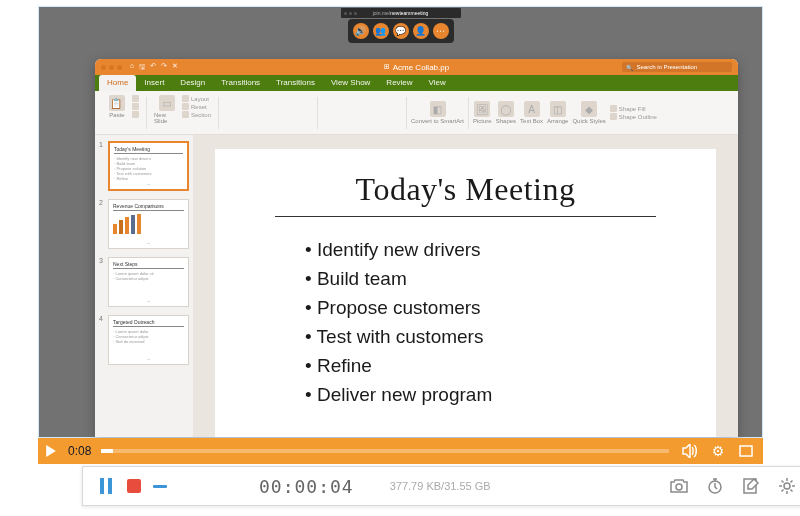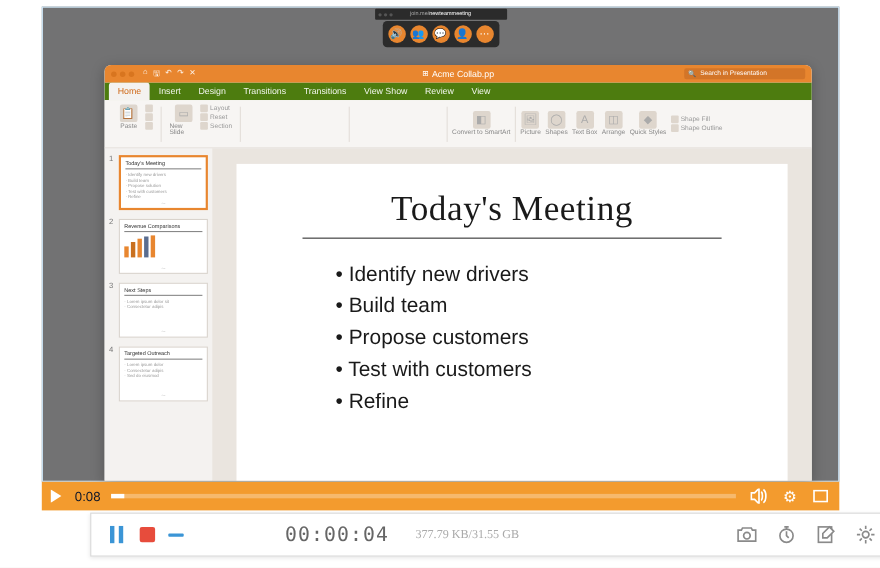--- a/index.html
+++ b/index.html
@@ -71,21 +71,21 @@
   .vtime { color: #0f172a; font-size: 12px; margin-left: 4px; }
   .progress { flex: 1; height: 4px; background: rgba(255,255,255,0.3); margin: 0 10px; position: relative; }
   .progress .fill { position: absolute; left:0; top:0; bottom:0; width: 2%; background: #fff; }
   .vicon { width: 22px; height: 22px; display:flex;align-items:center;justify-content:center;color:#fff;cursor:pointer;font-size:14px;margin-right:6px;}
   
   .rec-bar { position: absolute; left: 82px; top: 466px; width: 732px; height: 40px; background: #fff; border: 1px solid #d8d8d8; box-shadow: 0 1px 4px rgba(0,0,0,0.1); display: flex; align-items: center; padding: 0 14px; gap: 12px; }
   .rec-icon { width: 18px; height: 18px; display:flex;align-items:center;justify-content:center; cursor:pointer; color: #3b95d6; font-size: 16px; }
   .rec-stop { width: 14px; height: 14px; background: #e74c3c; border-radius: 2px; cursor:pointer; }
   .rec-min { width: 14px; height: 3px; background: #3b95d6; border-radius: 1px; cursor:pointer;}
   .rec-time { flex: 0 0 auto; margin-left: 80px; font-size: 18px; color: #666; font-family: monospace; letter-spacing: 1px;}
-  .rec-size { margin-left: 12px; font-size: 11px; color: #aaa; font-family: Liberation Serif, serif; }
+  .rec-size { margin-left: 24px; font-size: 11px; color: #aaa; }
   .rec-spacer { flex: 1; }
   .rec-tool { width: 24px; display:flex;align-items:center;justify-content:center;color:#8a8a8a;font-size:18px;cursor:pointer;}
 </style>
 </head>
 <body>
 
 <div class="outer-frame">
 
   <div class="browser-url-bar">
     <div class="dots">
@@ -292,20 +292,21 @@
 
       <div class="canvas-area">
         <div class="slide">
           <div class="slide-title">Today's Meeting</div>
           <ul class="bullets">
             <li>Identify new drivers</li>
             <li>Build team</li>
             <li>Propose customers</li>
             <li>Test with customers</li>
             <li>Refine</li>
+            <li>Deliver new program</li>
           </ul>
         </div>
       </div>
     </div>
   </div>
 </div>
 
 <div class="video-bar">
   <div class="play-btn">
     <svg width="12" height="12" viewBox="0 0 10 10">

